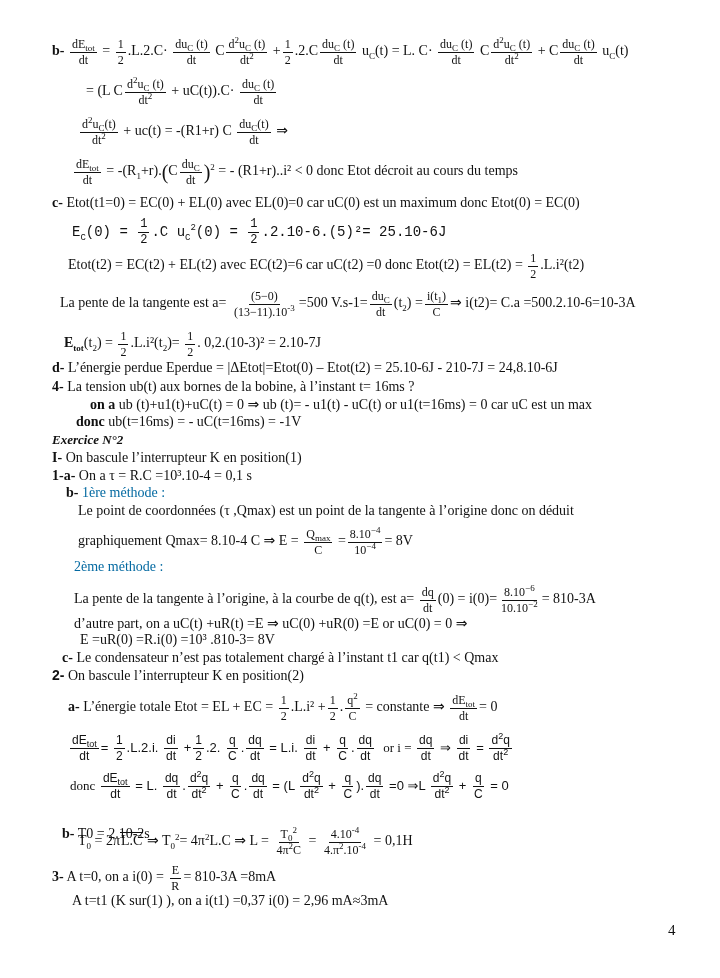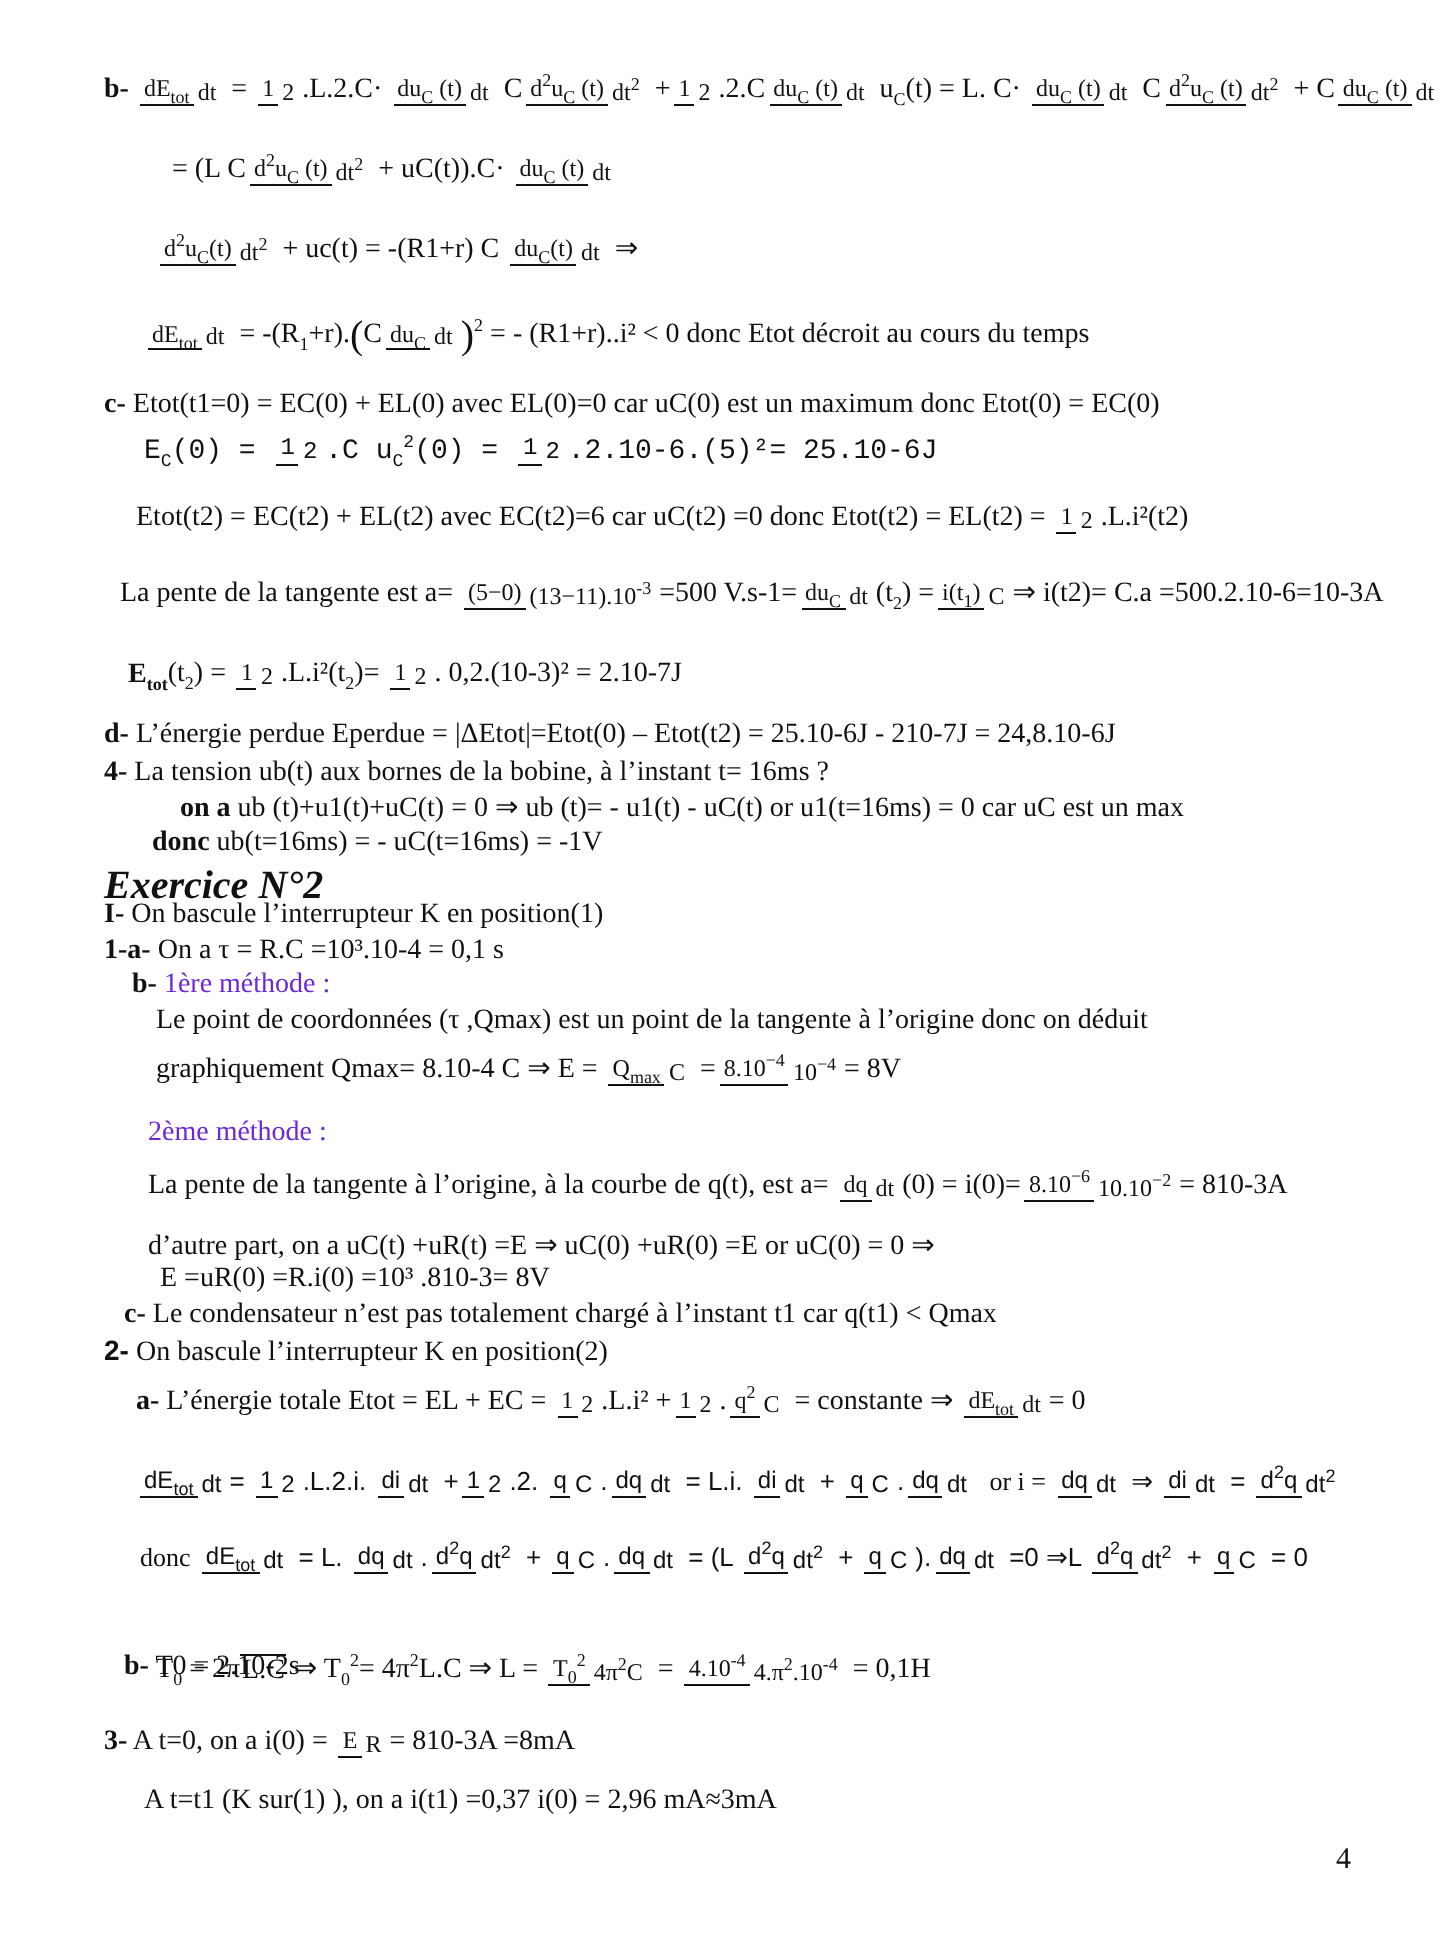--- a/index.html
+++ b/index.html
@@ -1,23 +1,23 @@
 <!DOCTYPE html>
 <html><head>
 <meta charset="utf-8">
 <style>
   html, body { margin:0; padding:0; background:#fff; }
   body { width:720px; height:978px; position:relative; overflow:hidden;
          font-family:"Liberation Serif", serif; font-size:14px; color:#111; }
   .ln { position:absolute; white-space:nowrap; line-height:1; }
   .b { font-weight:bold; }
-  .red { color:#6d28d9; }
-  .it { font-style:italic; font-weight:bold; font-size:20px; }
+  .red { color:#0369a1; }
+  .it { font-style:italic; font-weight:bold; font-size:13px; }
   .sans { font-family:"Liberation Sans", sans-serif; }
-  .frac { display:inline-flex; flex-direction:row; align-items:center; vertical-align:middle; margin:0 2px; font-size:12px; }
+  .frac { display:inline-flex; flex-direction:column; align-items:center; vertical-align:middle; margin:0 2px; font-size:12px; }
   .frac .n { padding:0 2px 1px; border-bottom:1px solid #111; line-height:1.05; }
   .frac .d { padding:1px 2px 0; line-height:1.05; }
   sub, sup { font-size:9px; line-height:0; }
   .big { font-size:20px; vertical-align:middle; }
   .sqrt { border-top:1px solid #111; padding:0 1px; }
   .pagenum { position:absolute; left:668px; top:922px; font-size:15px; }
 </style>
 </head>
 <body>
 

